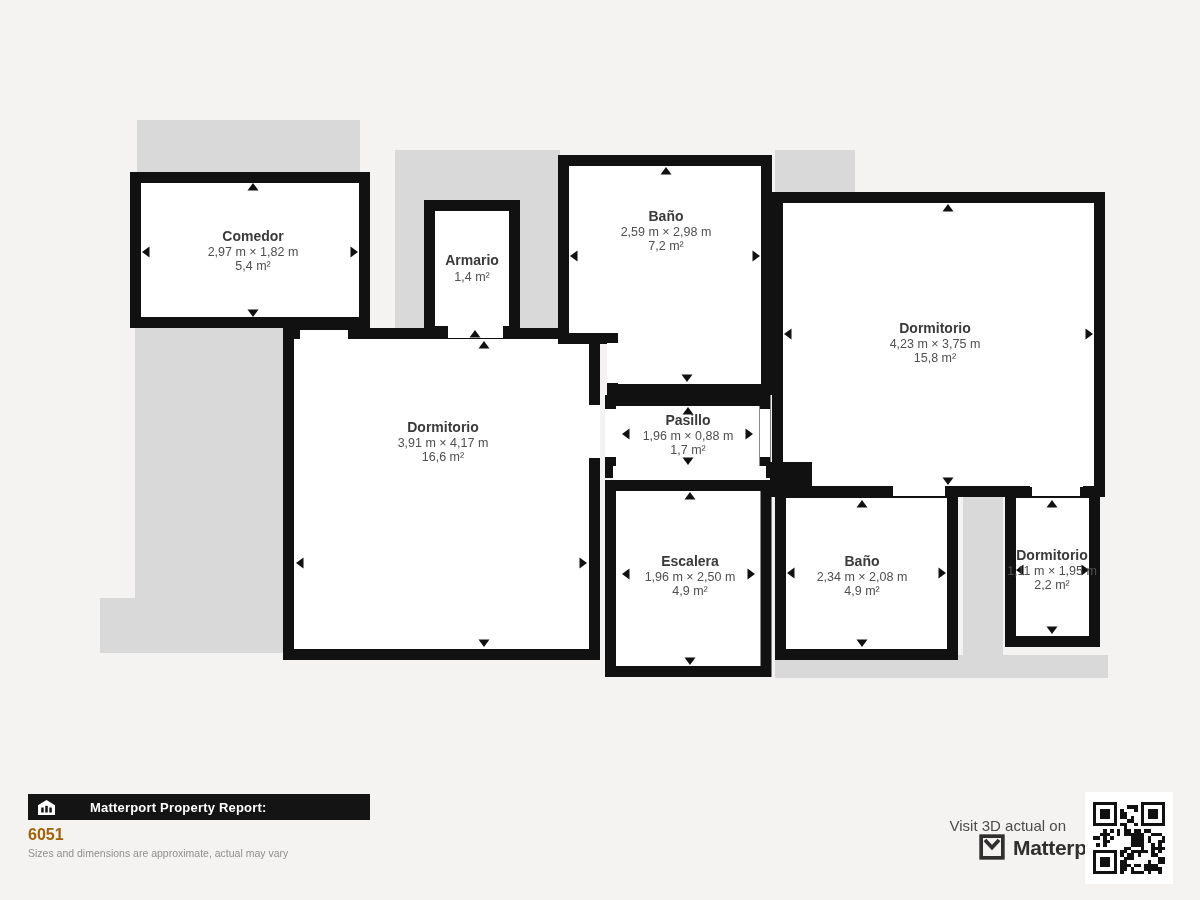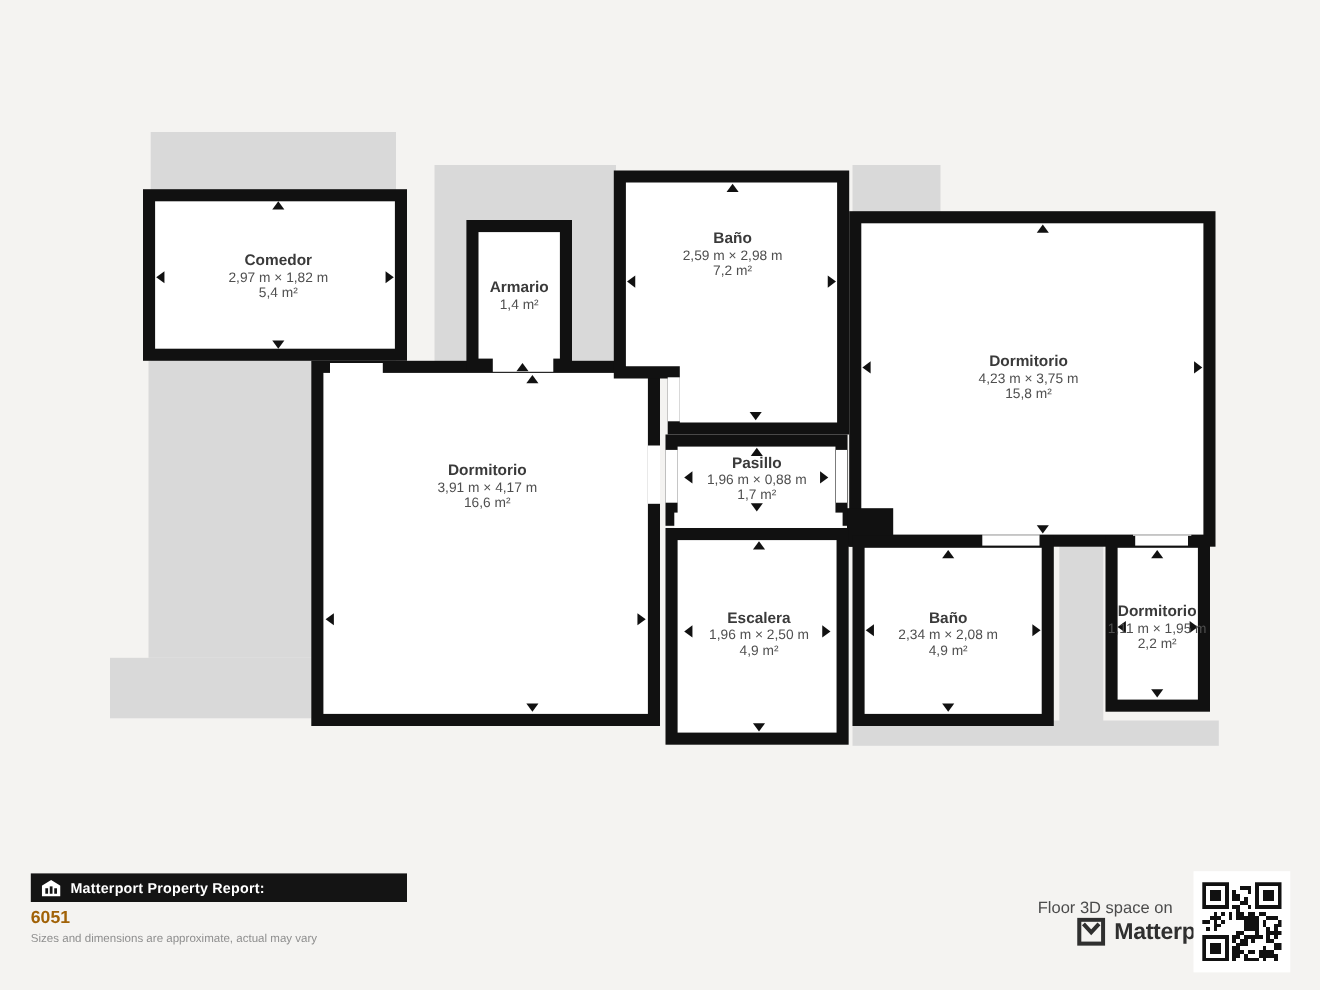--- a/index.html
+++ b/index.html
@@ -14,21 +14,21 @@
   .slot{fill:#ffffff;stroke:none;}
   .arr{fill:#111111;}
   .under{fill:#d9d9d9;}
   .solid{fill:#111111;}
 
   .report-banner{
     position:absolute;left:28px;top:794px;width:342px;height:26px;
     background:#141414;color:#ffffff;display:flex;align-items:center;gap:9px;
     padding-left:10px;box-sizing:border-box;
   }
-  .report-banner .lbl{font-size:13px;font-weight:bold;letter-spacing:.2px;}
+  .report-banner .lbl{font-size:13px;font-weight:bold;letter-spacing:.2px;margin-left:26px;}
   .prop-id{position:absolute;left:28px;top:826px;font-size:16px;font-weight:bold;color:#a16207;}
   .area-line{position:absolute;left:28px;top:851px;font-size:13.5px;color:#555;display:flex;align-items:center;}
   .area-line b{color:#1f1f1f;margin-right:5px;}
   .area-line .sep{display:inline-block;width:0;height:17px;border-left:1.6px solid #4a4a4a;margin:0 11px;}
   .disclaimer{position:absolute;left:28px;top:847px;font-size:10.5px;color:#8f8f8f;}
 
   .visit-label{position:absolute;left:860px;top:817px;width:206px;text-align:right;font-size:15px;color:#4b4b4b;}
   .mp-logo-row{position:absolute;left:936px;top:834px;display:flex;align-items:flex-end;gap:8px;padding-left:43px;}
   .mp-word{font-size:21px;font-weight:bold;color:#2f2f2f;letter-spacing:-0.3px;}
   .qr-box{position:absolute;left:1085px;top:792px;width:88px;height:92px;background:#ffffff;
@@ -195,21 +195,21 @@
       <rect x="11.3" y="7.5" width="2.5" height="5" fill="#141414"></rect>
     </svg>
     <span class="lbl">Matterport Property Report:</span>
   </div>
 
   <div class="prop-id">6051</div>
 
 
   <div class="disclaimer">Sizes and dimensions are approximate, actual may vary</div>
 
-  <div class="visit-label">Floor 3D space on</div>
+  <div class="visit-label">Visit 3D actual on</div>
 
   <div class="mp-logo-row">
     <svg width="26" height="26" viewBox="0 0 24 24">
       <rect x="2" y="2" width="20" height="20" fill="none" stroke="#2f2f2f" stroke-width="3.4"></rect>
       <path d="M5.5,5.5 L12,12.5 L18.5,5.5" fill="none" stroke="#2f2f2f" stroke-width="3.4"></path>
     </svg>
     <span class="mp-word">Matterport</span>
   </div>
 
   <div class="qr-box">

